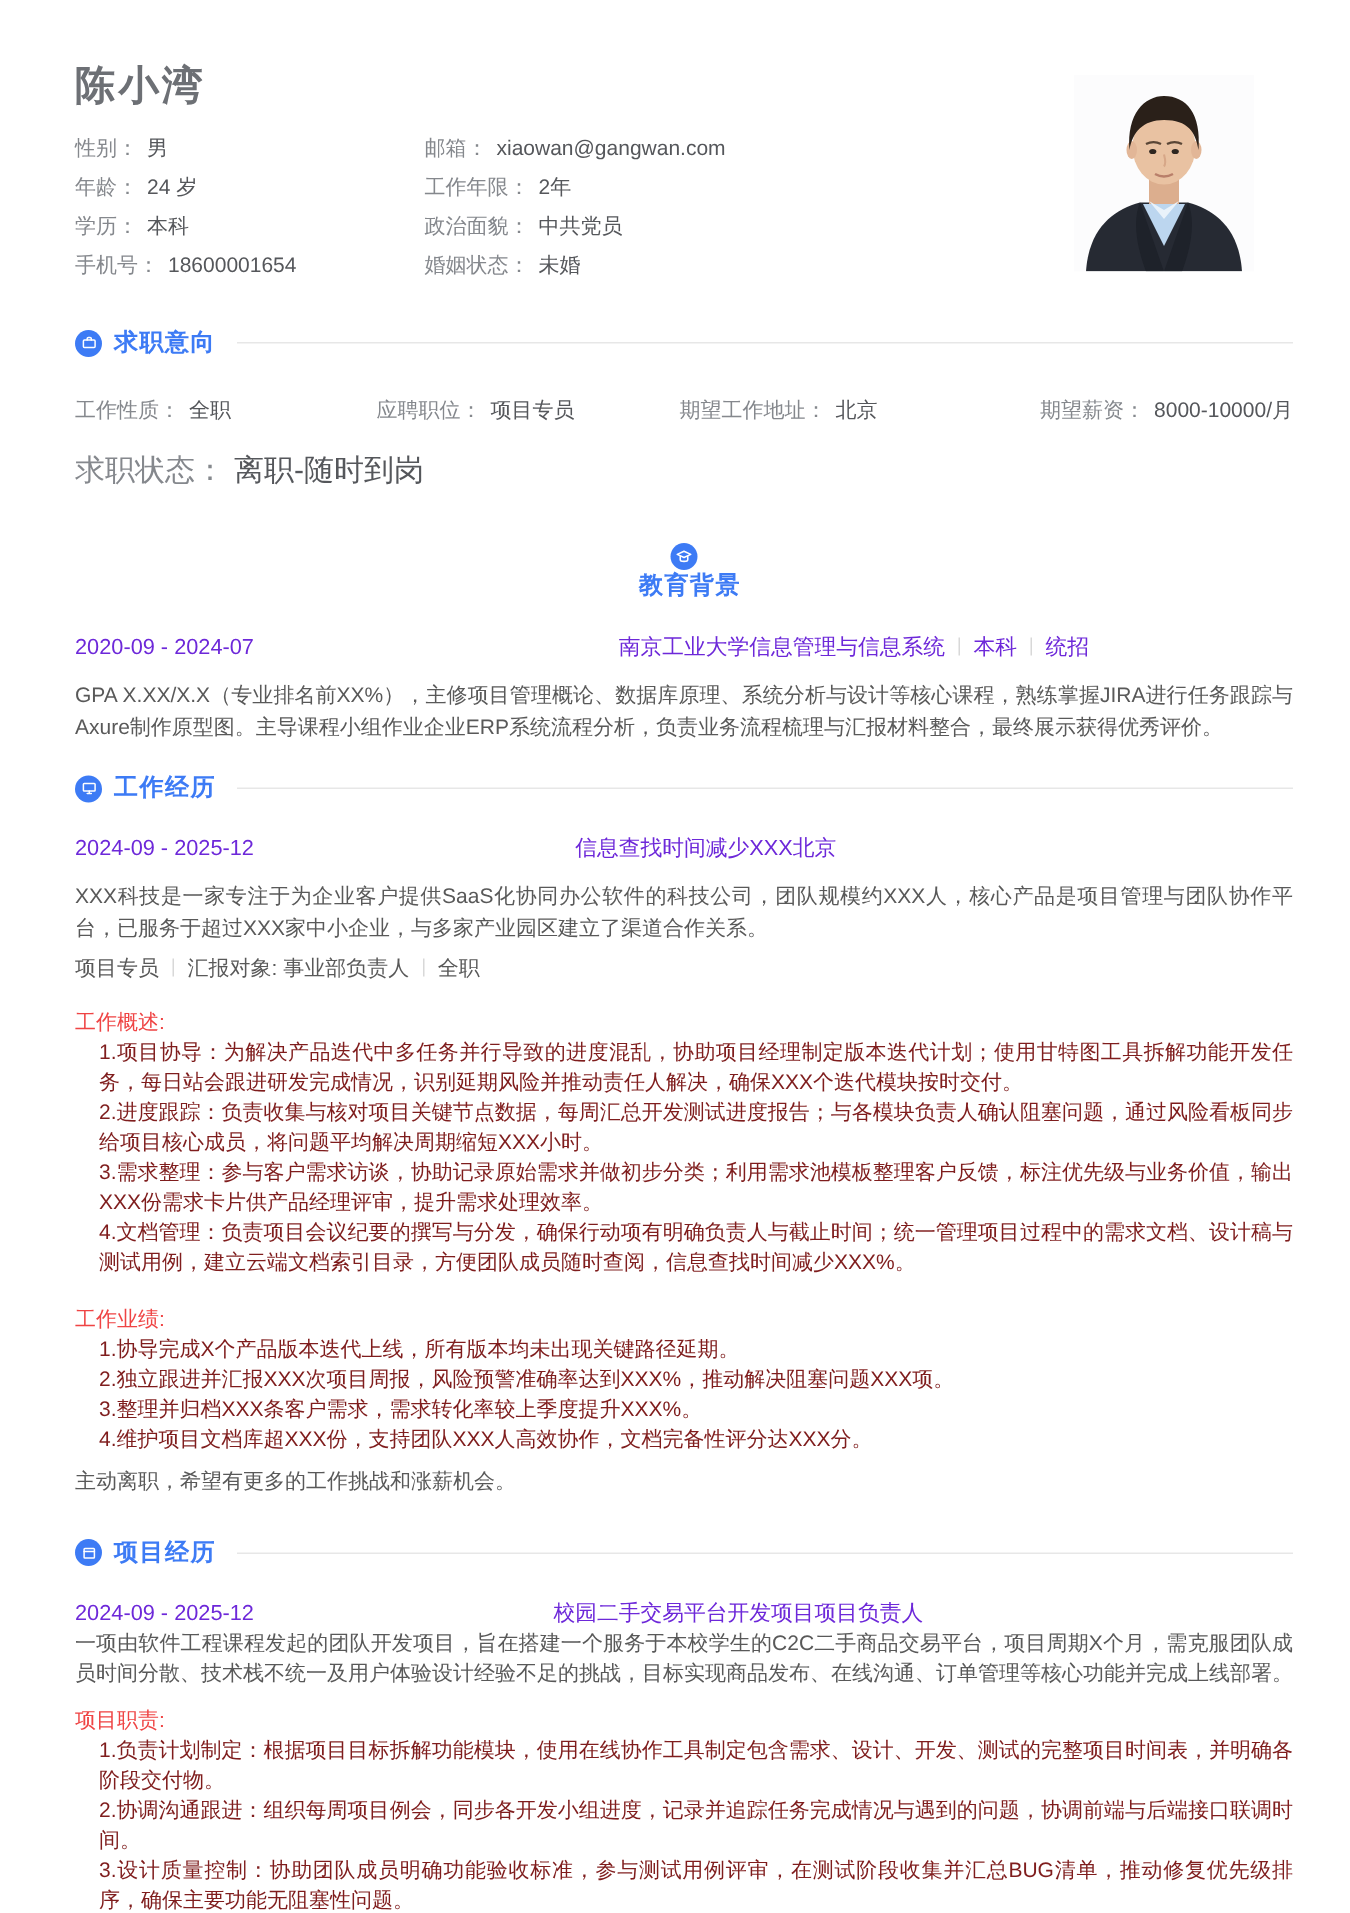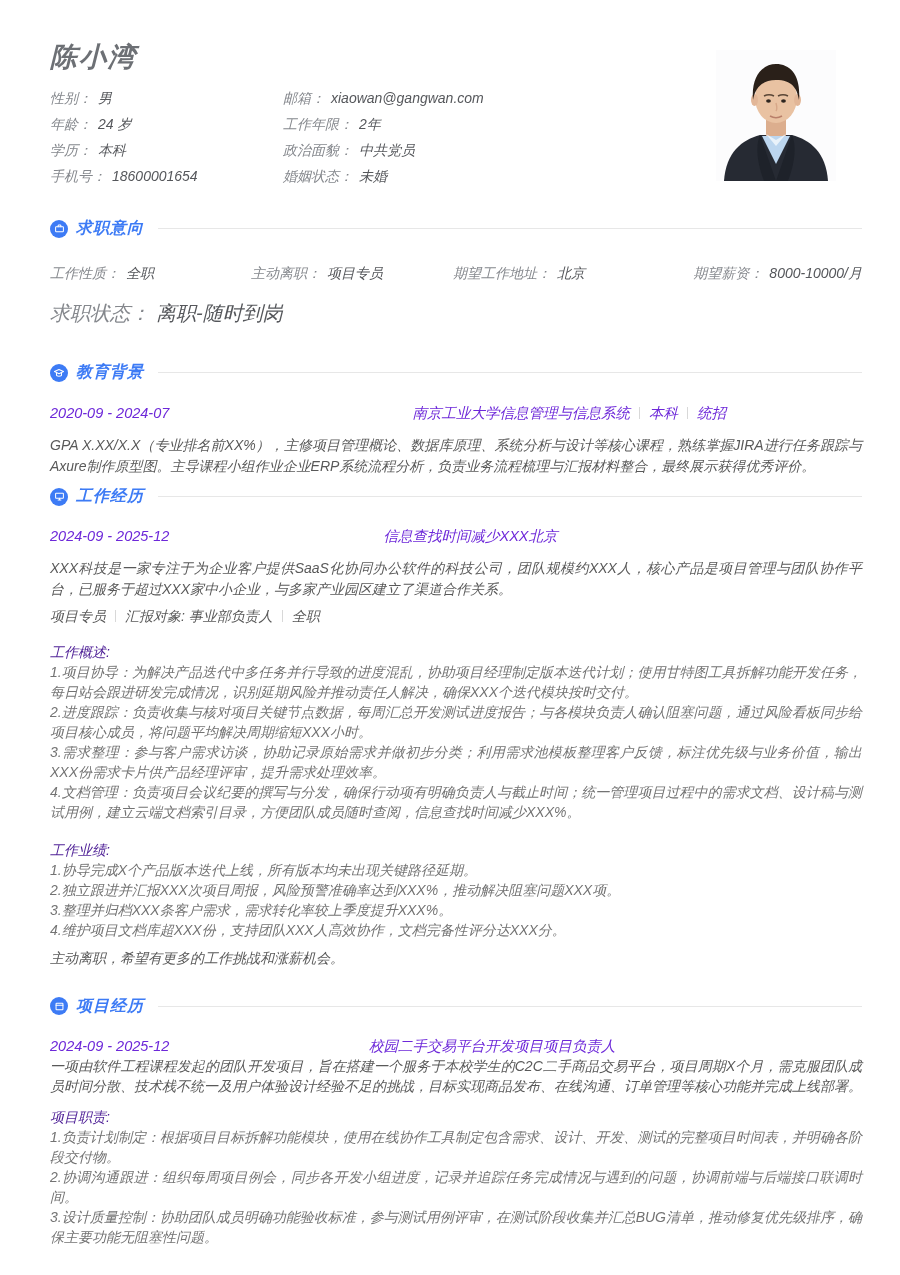--- a/index.html
+++ b/index.html
@@ -3,21 +3,20 @@
 <meta charset="utf-8">
 <style>
   * { margin:0; padding:0; box-sizing:border-box; }
   html,body { background:#fff; }
   body { font-family:"Liberation Sans","DejaVu Sans",sans-serif; }
   .page {
     position:relative; width:900px; height:1275px; margin:0 auto;
     background:#ffffff; overflow:hidden;
     padding:42px 38px 16px 50px;
     color:#595959;
-    font-style:italic;
   }
   .content { width:812px; }
 
   
   .name { font-size:27px; font-weight:bold; color:#6d7075; letter-spacing:2px; line-height:30px; }
   .info-grid {
     margin-top:14px; display:grid; grid-template-columns:233px auto;
     grid-auto-rows:26px; align-items:center; font-size:14px; width:620px;
   }
   .pair .lbl { color:#85888d; }
@@ -45,22 +44,22 @@
     display:grid; grid-template-columns:1fr auto 1fr; align-items:baseline;
     font-size:14.5px; color:#6d28d9;
   }
   .entry-row .left  { text-align:left; }
   .entry-row .mid   { text-align:center; }
   .entry-row .right { text-align:left; }
 
   .vsep { display:inline-block; width:1px; height:12px; background:#d8d8d8; margin:0 9px; vertical-align:-1px; }
 
   .para { font-size:14px; line-height:20.5px; color:#595959; text-align:justify; }
-  .tight p { font-size:14px; line-height:20px; color:#737373; text-align:justify; }
-  .block-title { font-size:14px; line-height:20px; color:#4c1d95; }
+  .tight p { font-size:14px; line-height:20px; color:#7f1d1d; text-align:justify;margin-left:16px; }
+  .block-title { font-size:14px; line-height:20px; color:#ef4444; }
 </style>
 </head>
 <body>
 
 <div class="page">
 
   <div class="photo">
     <svg viewBox="0 0 120 131" width="120" height="131">
       <rect x="0" y="0" width="120" height="131" fill="#fcfcfd"></rect>
 
@@ -130,51 +129,51 @@
         </svg>
       </span>
       <span class="sec-title">求职意向</span>
       <span class="sec-rule"></span>
     </div>
     <div class="intent-row">
       <div class="cell pair">
         <span class="lbl">工作性质：</span><span class="val">全职</span>
       </div>
       <div class="cell pair">
-        <span class="lbl">主动离职：</span><span class="val">项目专员</span>
+        <span class="lbl">应聘职位：</span><span class="val">项目专员</span>
       </div>
       <div class="cell pair">
         <span class="lbl">期望工作地址：</span><span class="val">北京</span>
       </div>
       <div class="cell pair">
         <span class="lbl">期望薪资：</span><span class="val">8000-10000/月</span>
       </div>
     </div>
     <div class="intent-status pair">
       <span class="lbl">求职状态：</span><span class="val">离职-随时到岗</span>
     </div>
 
-    <div class="sec-head" style="margin-top:35px;">
+    <div class="sec-head" style="margin-top:35px;flex-direction:column;">
       <span class="sec-icon">
         <svg width="12" height="12" viewBox="0 0 24 24" fill="none" stroke="#ffffff" stroke-width="2.1" stroke-linecap="round" stroke-linejoin="round">
           <path d="M12 5L3 9.2l9 4.2 9-4.2z"></path>
             <path d="M7 12v4.2c0 1.2 2.3 2.3 5 2.3s5-1.1 5-2.3V12"></path>
         </svg>
       </span>
       <span class="sec-title">教育背景</span>
       <span class="sec-rule"></span>
     </div>
     <div class="entry-row" style="margin-top:21px;">
       <span class="left">2020-09 - 2024-07</span>
       <span class="mid">南京工业大学</span>
       <span class="right"><span>信息管理与信息系统</span><span class="vsep"></span><span>本科</span><span class="vsep"></span><span>统招</span></span>
     </div>
     <p class="para" style="margin-top:12px;">GPA X.XX/X.X（专业排名前XX%），主修项目管理概论、数据库原理、系统分析与设计等核心课程，熟练掌握JIRA进行任务跟踪与Axure制作原型图。主导课程小组作业企业ERP系统流程分析，负责业务流程梳理与汇报材料整合，最终展示获得优秀评价。</p>
 
-    <div class="sec-head" style="margin-top:10px;">
+    <div class="sec-head" style="margin-top:21px;">
       <span class="sec-icon">
         <svg width="11" height="11" viewBox="0 0 24 24" fill="none" stroke="#ffffff" stroke-width="2.2" stroke-linecap="round" stroke-linejoin="round">
           <rect x="3.5" y="5" width="17" height="11" rx="1.2"></rect>
             <path d="M9 19.5h6M12 16v3.5"></path>
         </svg>
       </span>
       <span class="sec-title">工作经历</span>
       <span class="sec-rule"></span>
     </div>
     <div class="entry-row" style="margin-top:20px;">

